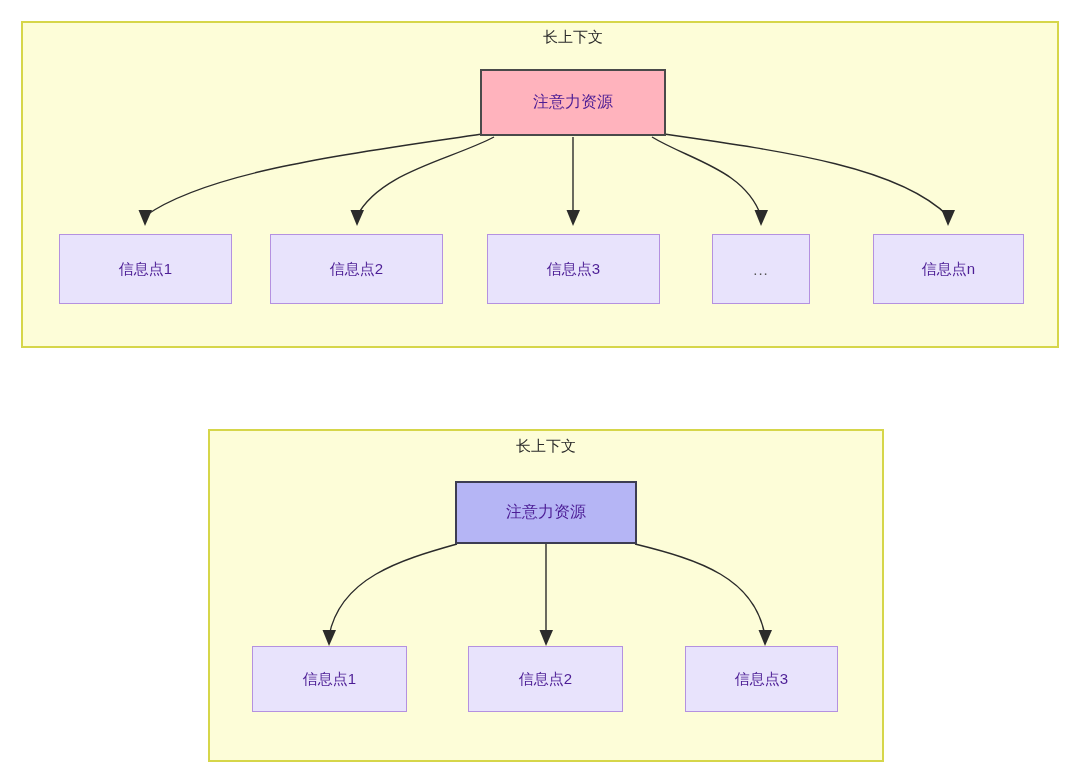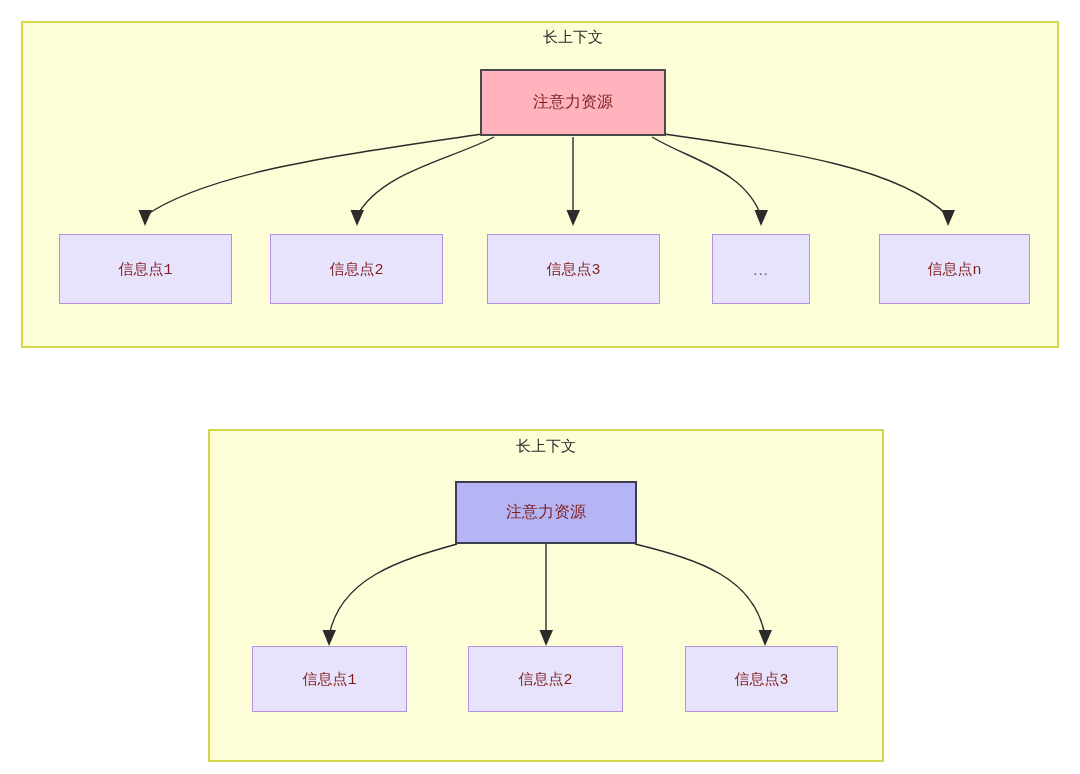--- a/index.html
+++ b/index.html
@@ -35,36 +35,35 @@
     white-space: nowrap;
     line-height: 18px;
   }
   .node {
     position: absolute;
     box-sizing: border-box;
     display: flex;
     align-items: center;
     justify-content: center;
     font-size: 16px;
-    color: #7f1d1d;
+    color: #4c1d95;
     white-space: nowrap;
   }
   .node-hub-long {
     background: #ffb3bd;
     border: 2px solid #4a4a4a;
   }
   .node-hub-short {
     background: #b5b5f5;
     border: 2px solid #3d3d52;
   }
   .node-leaf {
     background: #e8e3fc;
     border: 1.5px solid #b491e0;
     font-size: 15px;
-    font-family: Liberation Mono, monospace;
   }
   .node-leaf-ellipsis {
     background: #e8e3fc;
     border: 1.5px solid #b491e0;
     font-size: 15px;
     color: #555;
     letter-spacing: 1px;
   }
   svg.edges {
     position: absolute;
@@ -112,21 +111,21 @@
   <div class="node node-hub-long" style="left:480px; top:69px; width:186px; height:67px;">注意力资源</div>
 
   <div class="node node-leaf" style="left:59px; top:234px; width:173px; height:70px;">信息点1</div>
 
   <div class="node node-leaf" style="left:270px; top:234px; width:173px; height:70px;">信息点2</div>
 
   <div class="node node-leaf" style="left:487px; top:234px; width:173px; height:70px;">信息点3</div>
 
   <div class="node node-leaf-ellipsis" style="left:712px; top:234px; width:98px; height:70px;">...</div>
 
-  <div class="node node-leaf" style="left:873px; top:234px; width:151px; height:70px;margin-left:6px;">信息点n</div>
+  <div class="node node-leaf" style="left:873px; top:234px; width:151px; height:70px;">信息点n</div>
 
   <div class="group-frame" style="left:208px; top:429px; width:676px; height:333px;"></div>
 
   <div class="group-title" style="left:453px; top:437px; width:186px;">长上下文</div>
 
   <svg class="edges">
 
     <path d="M 457 544 C 400 560 340 578 329 636"></path>
     <polygon points="329,646 322.5,630 336,630" fill="#2b2b2b" stroke="none"></polygon>
 

